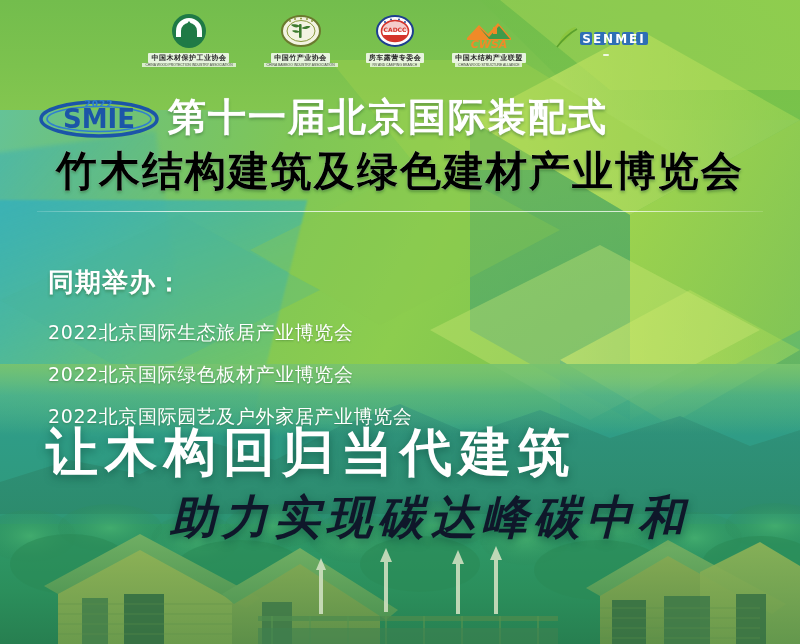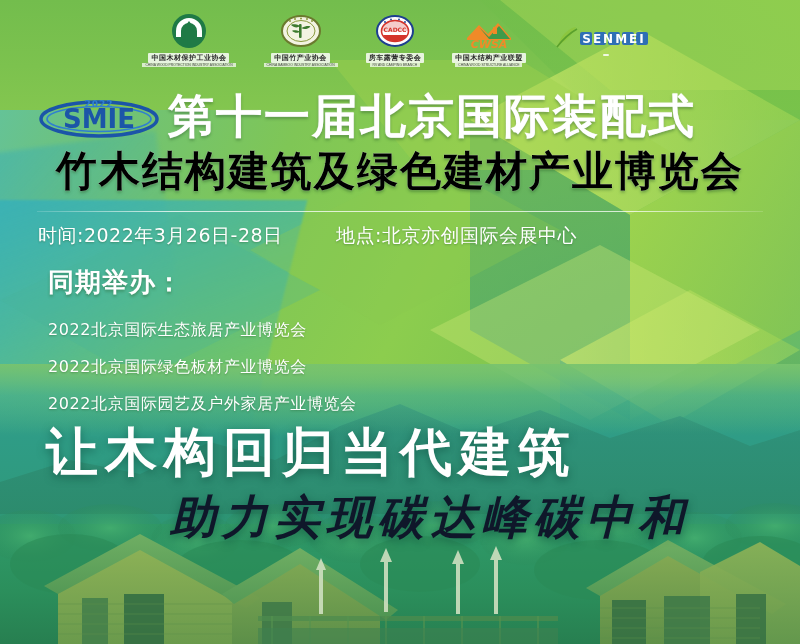--- a/index.html
+++ b/index.html
@@ -105,21 +105,21 @@
   
   .title-wrap { position:absolute; left:0; top:92px; width:800px; z-index:20; }
   .title-line1 {
     display:flex; align-items:center; padding-left:38px; height:50px;
   }
   .smie {
     position:relative; width:122px; height:44px; margin-right:8px; flex:none;
   }
   .title-main {
     font-family:"DejaVu Sans","Liberation Sans",sans-serif;
-    font-size:46px; font-weight:bold; color:#ffffff; letter-spacing:2px;
+    font-size:38px; font-weight:bold; color:#ffffff; letter-spacing:2px;
     text-shadow:0 2px 3px rgba(40,90,40,.45), 0 0 1px rgba(255,255,255,.9);
     white-space:nowrap;
   }
   .title-line2 {
     font-family:"DejaVu Sans","Liberation Sans",sans-serif;
     font-size:41px; font-weight:bold; color:#000000; letter-spacing:2px;
     text-shadow:0 2px 3px rgba(40,90,40,.45), 0 0 1px rgba(255,255,255,.9);
     white-space:nowrap; text-align:center; margin-top:2px;
     padding:0 24px;
   }
@@ -138,21 +138,21 @@
   
   .concurrent { position:absolute; left:48px; top:265px; z-index:20; }
   .concurrent-title {
     font-family:"DejaVu Sans","Liberation Sans",sans-serif;
     font-size:26px; font-weight:bold; color:#ffffff; letter-spacing:1px;
     text-shadow:0 2px 3px rgba(40,90,40,.45);
     margin-bottom:20px;
   }
   .concurrent-item {
     font-family:"DejaVu Sans","Liberation Sans",sans-serif;
-    font-size:16px; color:#ffffff; letter-spacing:.6px; margin-bottom:16px;
+    font-size:19px; color:#ffffff; letter-spacing:.6px; margin-bottom:16px;
     text-shadow:0 1px 2px rgba(40,90,40,.4);
     white-space:nowrap;
   }
 
   
   .slogan1 {
     position:absolute; left:46px; top:418px; z-index:20;
     font-family:"DejaVu Serif","Liberation Serif",serif;
     font-size:52px; font-weight:bold; color:#ffffff;
     letter-spacing:7px; 
@@ -424,24 +424,20 @@
           <text x="61" y="12" text-anchor="middle" font-family="DejaVu Sans, sans-serif" font-size="9" font-weight="bold" fill="#2f7fd0" letter-spacing="1">2022</text>
         </svg>
       </div>
       <div class="title-main">第十一届北京国际装配式</div>
     </div>
 
     <div class="title-line2">竹木结构建筑及绿色建材产业博览会</div>
 
     <div class="divider"></div>
 
-    <div class="meta-row">
-      <span class="meta-date">时间:2022年3月26日-28日</span>
-      <span>地点:北京亦创国际会展中心</span>
-    </div>
   </div>
 
   <div class="concurrent">
     <div class="concurrent-title">同期举办：</div>
     <div class="concurrent-item">2022北京国际生态旅居产业博览会</div>
     <div class="concurrent-item">2022北京国际绿色板材产业博览会</div>
     <div class="concurrent-item">2022北京国际园艺及户外家居产业博览会</div>
   </div>
 
   <div class="slogan1">让木构回归当代建筑</div>

